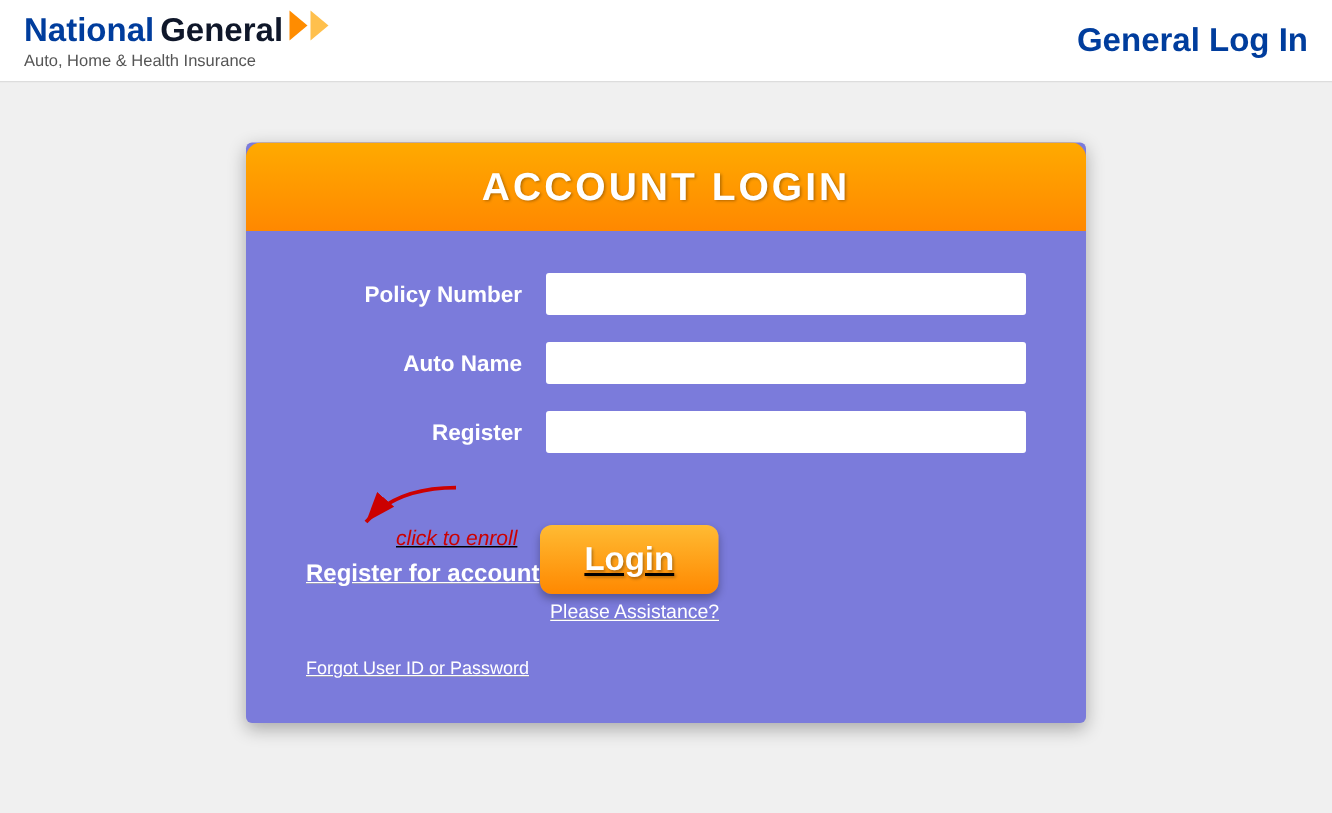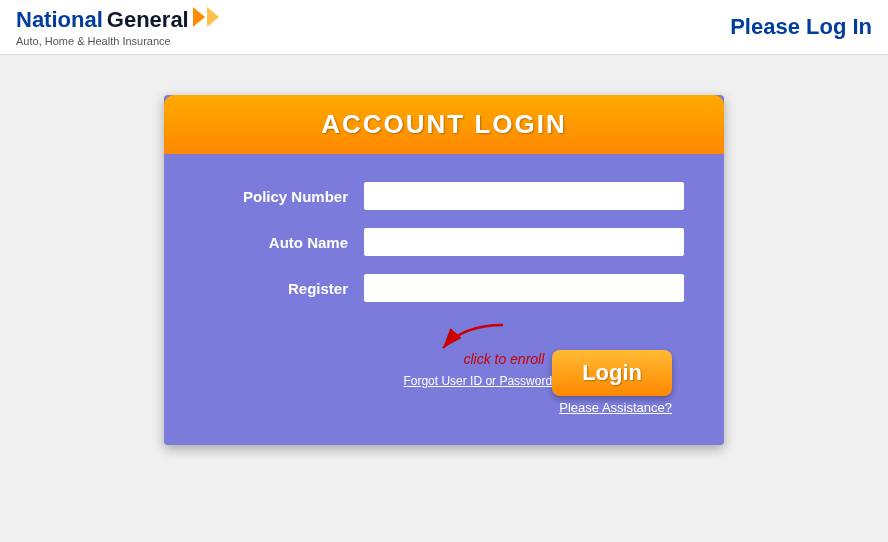--- a/index.html
+++ b/index.html
@@ -135,23 +135,24 @@
       border-radius: 2px;
       padding: 4px 8px;
       font-size: 14px;
       outline: none;
     }
 
     
     .login-bottom {
       display: flex;
       align-items: flex-start;
-      justify-content: flex-end;
-      padding: 0px 52px 30px 40px;
+      justify-content: flex-start;
+      padding: 0px 32px 30px 40px;
       position: relative;
+      text-decoration: underline;
     }
 
     .left-links {
       display: flex;
       flex-direction: column;
       gap: 6px;
       position: relative;
     }
 
     .enroll-hint {
@@ -168,20 +169,21 @@
       color: #fff;
       text-decoration: underline;
       cursor: pointer;
     }
 
     .forgot-link {
       font-size: 12px;
       color: #fff;
       text-decoration: underline;
       cursor: pointer;
+      margin-top: 40px;
     }
 
     .right-section {
       display: flex;
       flex-direction: column;
       align-items: flex-end;
       gap: 4px;
     }
 
     .login-button {
@@ -219,21 +221,21 @@
     <div class="logo-top">
       <span class="logo-national">National</span>
       <span class="logo-general">General</span>
       <div class="logo-chevrons">
         <div class="chevron"></div>
         <div class="chevron second"></div>
       </div>
     </div>
     <div class="logo-subtitle">Auto, Home &amp; Health Insurance</div>
   </div>
-  <div class="header-title">Please Log In</div>
+  <div class="header-title">General Log In</div>
 </div>
 
 <div class="main">
   <div class="login-box">
 
     <div class="login-header">
       <span class="login-header-text">ACCOUNT LOGIN</span>
     </div>
 
     <div class="login-body">
@@ -263,20 +265,21 @@
           
           <svg class="arrow-svg" width="100" height="35" viewBox="0 0 100 35">
             <defs>
               <marker id="arrowhead" markerWidth="8" markerHeight="6" refX="8" refY="3" orient="auto">
                 <polygon points="0 0, 8 3, 0 6" fill="#cc0000"></polygon>
               </marker>
             </defs>
             <path d="M 80 5 Q 40 5 20 28" stroke="#cc0000" stroke-width="2.5" fill="none" marker-end="url(#arrowhead)"></path>
           </svg>
         </div>
+        <a class="register-link">Register for account</a>
         <a class="forgot-link">Forgot User ID or Password</a>
       </div>
 
       <div class="right-section">
         <button class="login-button">Login</button>
         <a class="login-assistance">Please Assistance?</a>
       </div>
 
     </div>
 

